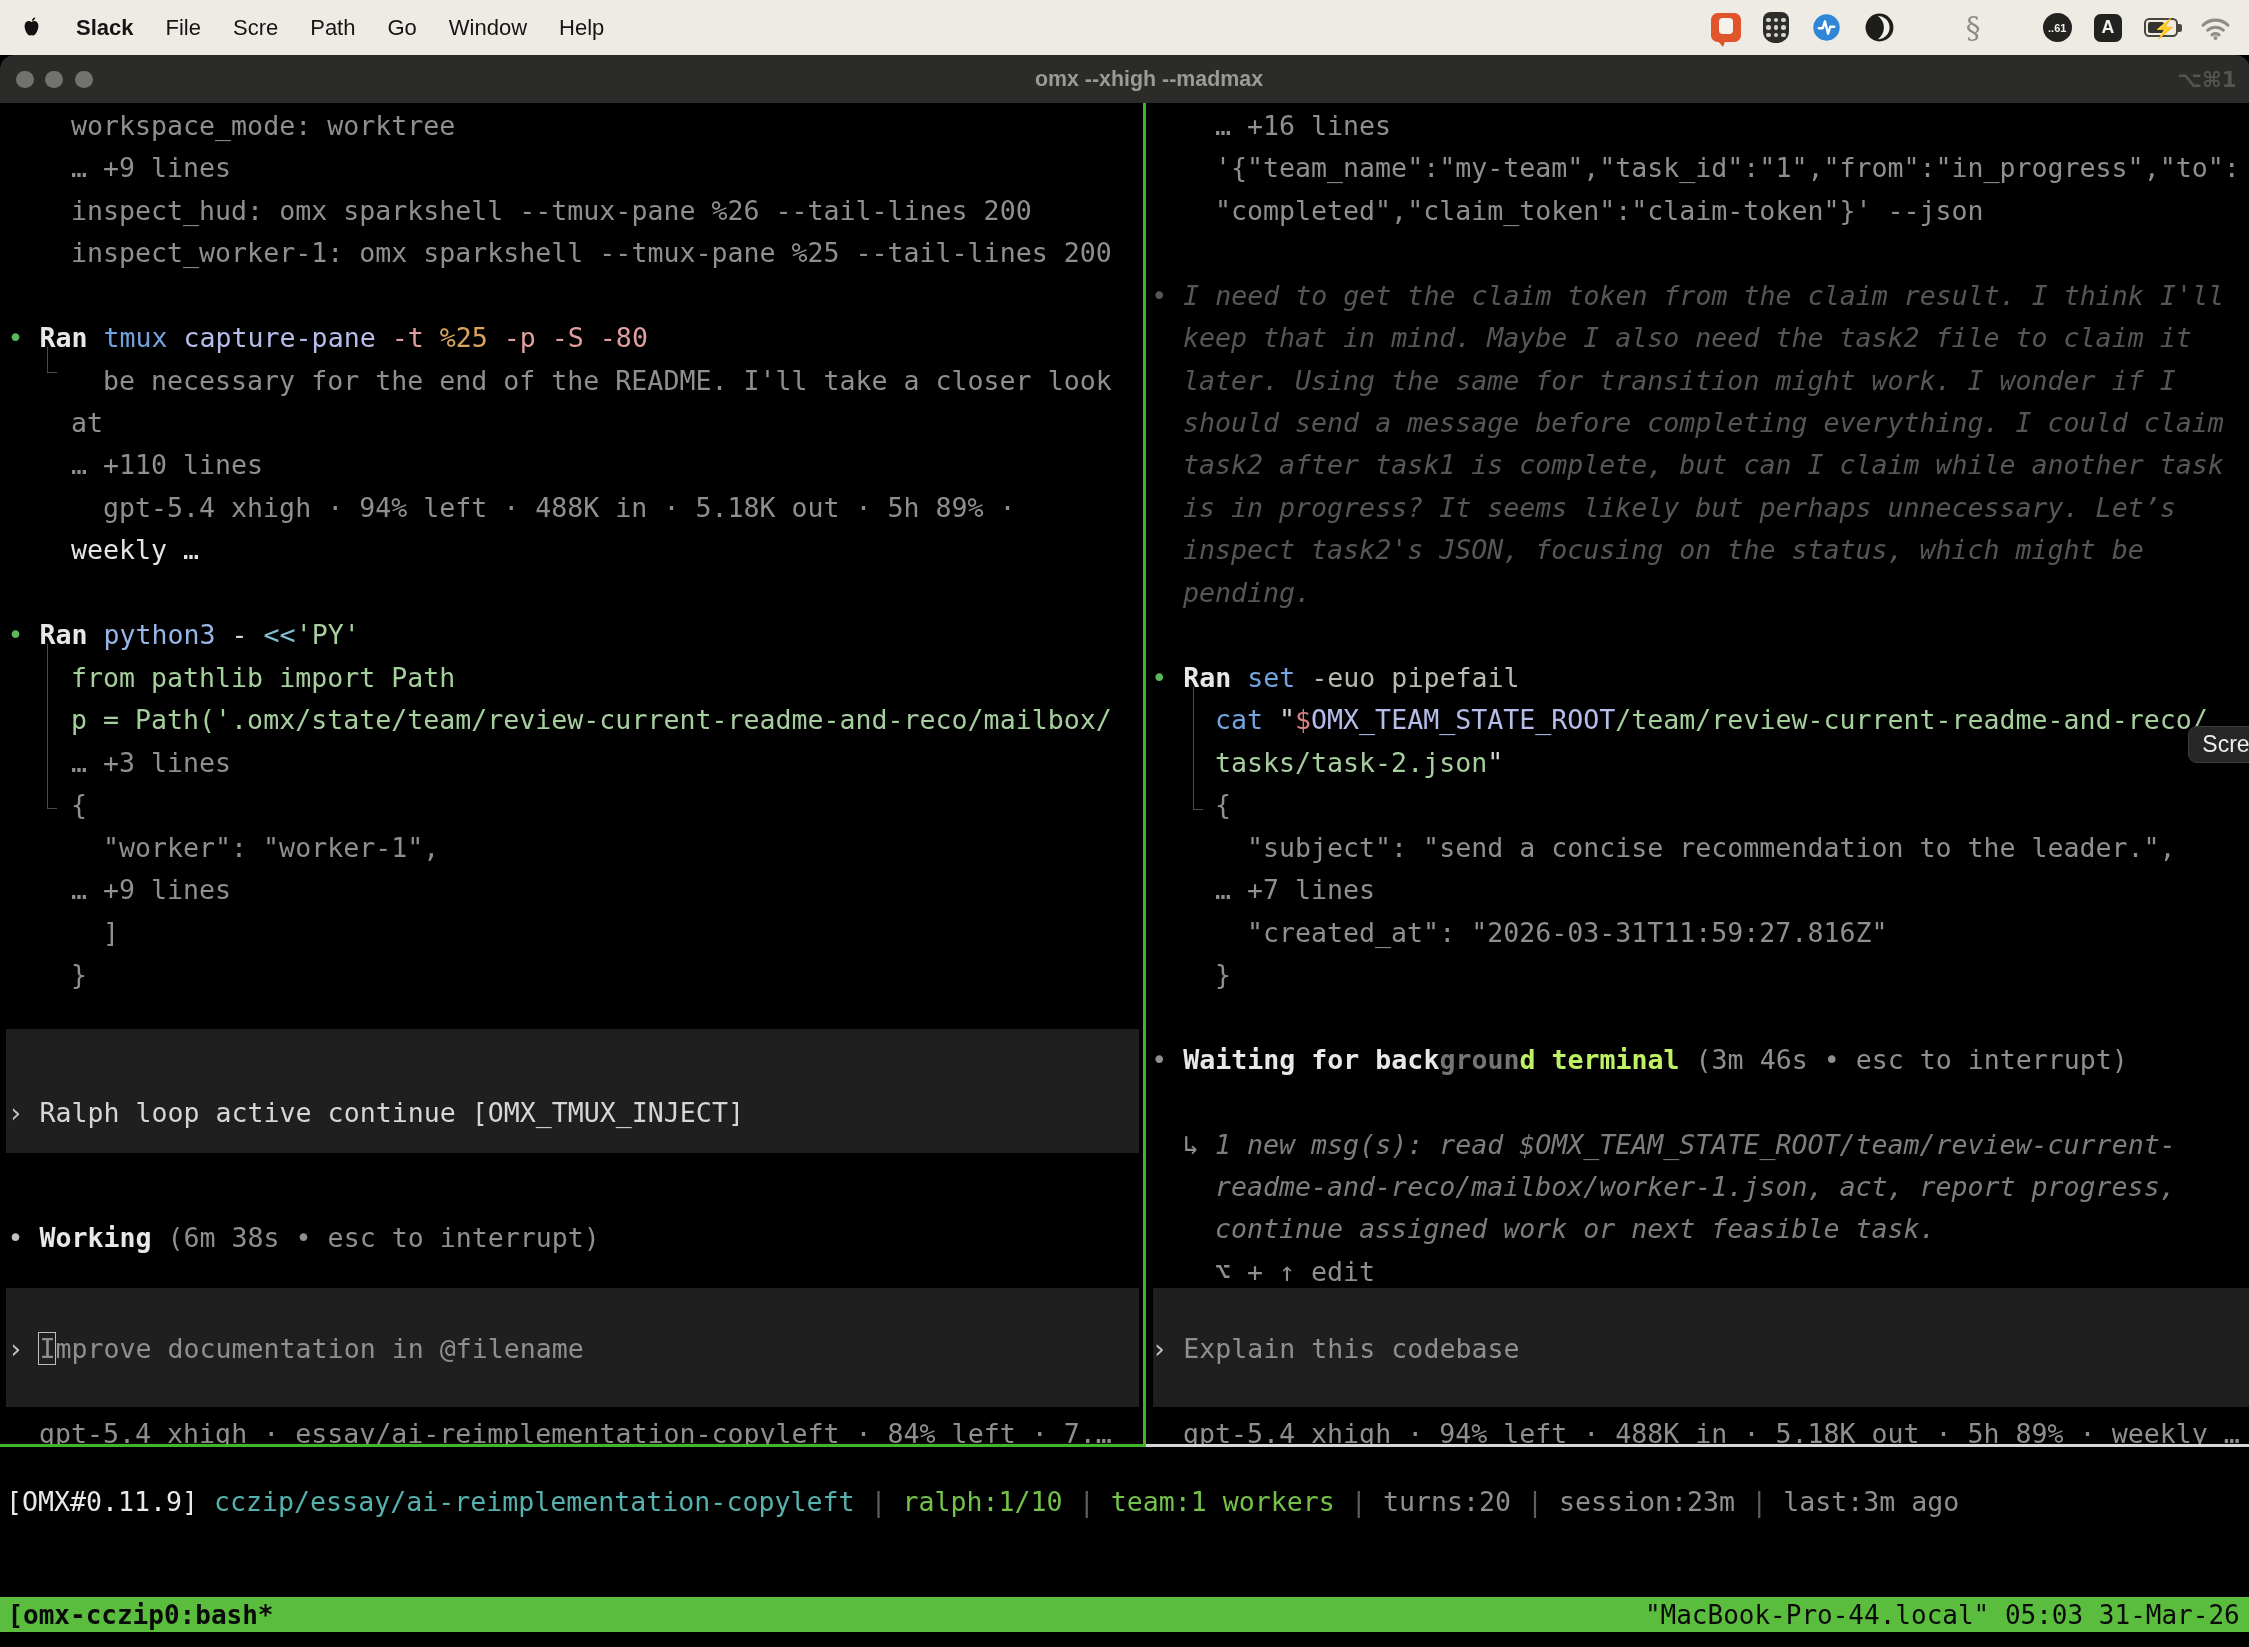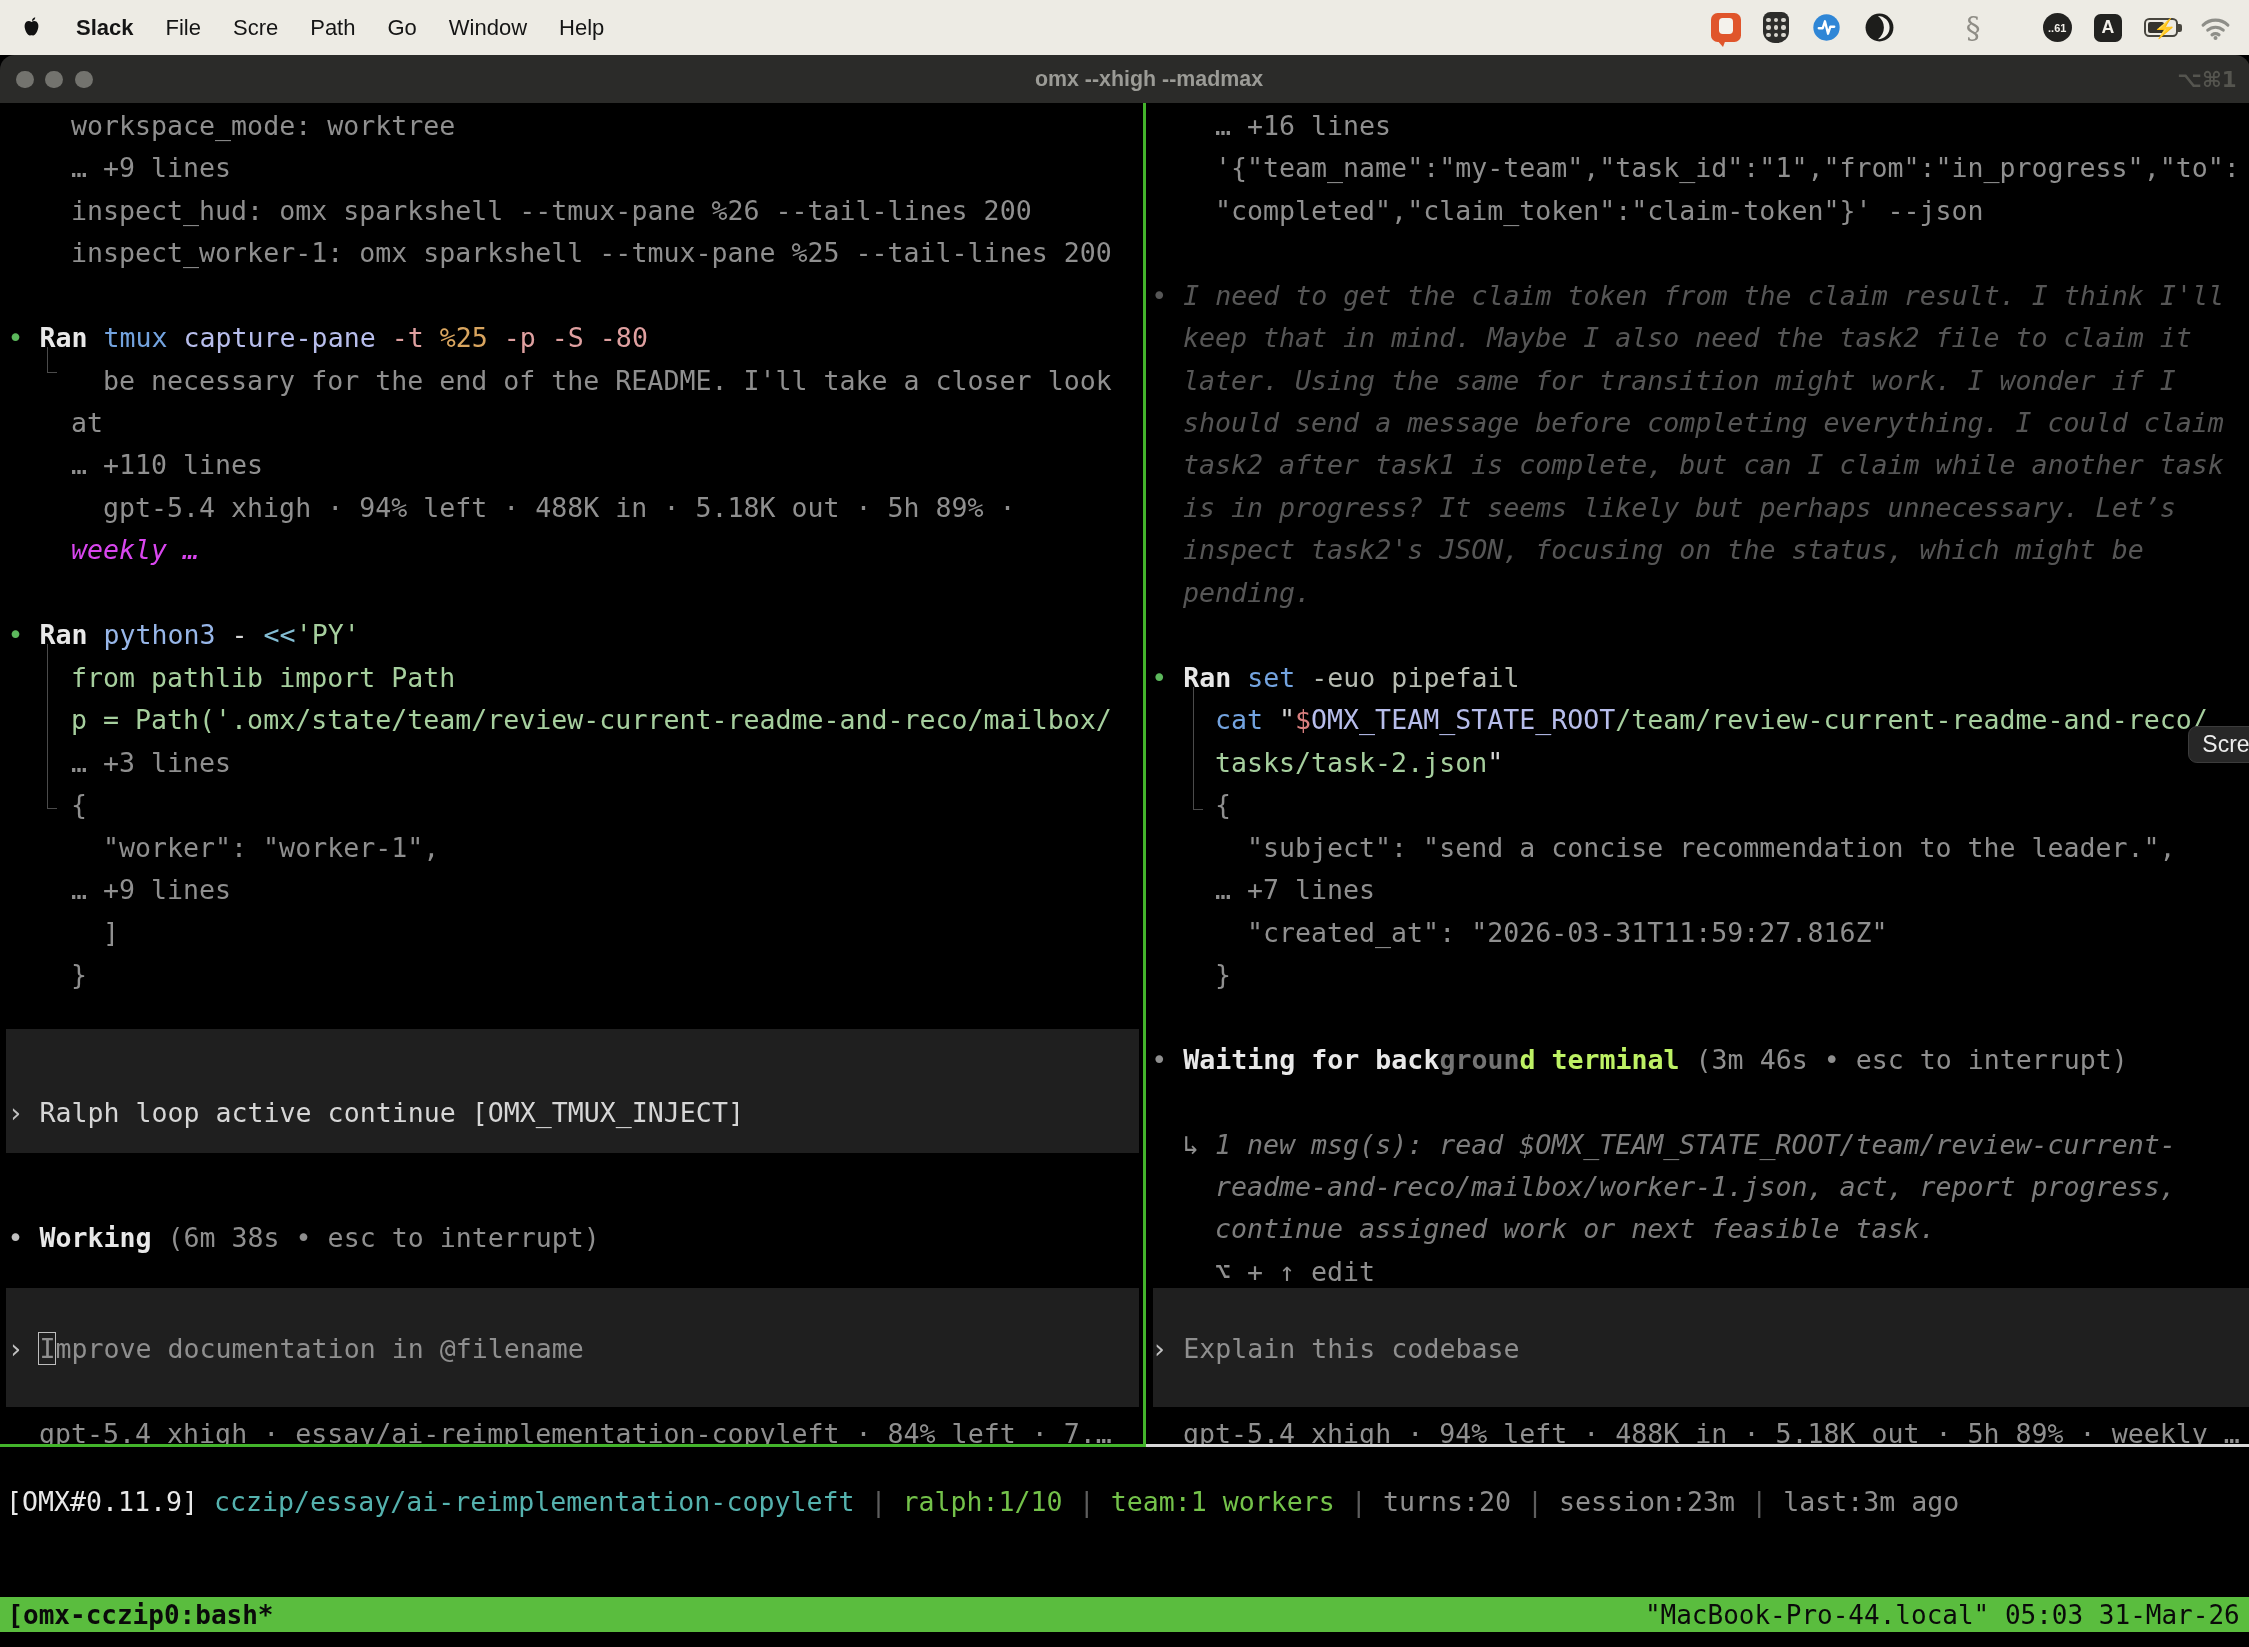--- a/index.html
+++ b/index.html
@@ -184,21 +184,21 @@
         <div class="conn" style="left: 47px; top: 541px; height: 165px;"></div>
         <div class="tl" style="top: 5.9px; left: 71px;"><span style="color: rgb(143, 143, 143);">workspace_mode: worktree</span></div>
         <div class="tl" style="top: 48px; left: 71px;"><span style="color: rgb(143, 143, 143);">… +9 lines</span></div>
         <div class="tl" style="top: 91px; left: 71px;"><span style="color: rgb(143, 143, 143);">inspect_hud: omx sparkshell --tmux-pane %26 --tail-lines 200</span></div>
         <div class="tl" style="top: 133px; left: 71px;"><span style="color: rgb(143, 143, 143);">inspect_worker-1: omx sparkshell --tmux-pane %25 --tail-lines 200</span></div>
         <div class="tl" style="top: 218px; left: 7.4px;"><span style="color: rgb(92, 184, 92);">• </span><span class="bd" style="color: rgb(232, 232, 232);">Ran </span><span style="color: rgb(115, 163, 223);">tmux </span><span style="color: rgb(183, 189, 235);">capture-pane </span><span style="color: rgb(223, 160, 160);">-t </span><span style="color: rgb(217, 165, 95);">%25 </span><span style="color: rgb(223, 160, 160);">-p </span><span style="color: rgb(223, 160, 160);">-S </span><span style="color: rgb(223, 160, 160);">-80</span></div>
         <div class="tl" style="top: 261px; left: 103px;"><span style="color: rgb(143, 143, 143);">be necessary for the end of the README. I'll take a closer look</span></div>
         <div class="tl" style="top: 303px; left: 71px;"><span style="color: rgb(143, 143, 143);">at</span></div>
         <div class="tl" style="top: 345px; left: 71px;"><span style="color: rgb(143, 143, 143);">… +110 lines</span></div>
         <div class="tl" style="top: 388px; left: 103px;"><span style="color: rgb(143, 143, 143);">gpt-5.4 xhigh · 94% left · 488K in · 5.18K out · 5h 89% ·</span></div>
-        <div class="tl" style="top: 430px; left: 71px;"><span style="color: #d946ef; font-style: italic;">weekly …</span></div>
+        <div class="tl" style="top: 430px; left: 71px;"><span style="color: #e5e5e5;">weekly …</span></div>
         <div class="tl" style="top: 515px; left: 7.4px;"><span style="color: rgb(92, 184, 92);">• </span><span class="bd" style="color: rgb(232, 232, 232);">Ran </span><span style="color: rgb(151, 182, 232);">python3 </span><span style="color: rgb(214, 214, 214);">- </span><span style="color: rgb(131, 189, 211);">&lt;&lt;</span><span style="color: rgb(166, 207, 158);">'PY'</span></div>
         <div class="tl" style="top: 558px; left: 71px;"><span style="color: rgb(166, 207, 158);">from pathlib import Path</span></div>
         <div class="tl" style="top: 600px; left: 71px;"><span style="color: rgb(166, 207, 158);">p = Path('.omx/state/team/review-current-readme-and-reco/mailbox/</span></div>
         <div class="tl" style="top: 643px; left: 71px;"><span style="color: rgb(143, 143, 143);">… +3 lines</span></div>
         <div class="tl" style="top: 685px; left: 71px;"><span style="color: rgb(143, 143, 143);">{</span></div>
         <div class="tl" style="top: 728px; left: 103px;"><span style="color: rgb(143, 143, 143);">"worker": "worker-1",</span></div>
         <div class="tl" style="top: 770px; left: 71px;"><span style="color: rgb(143, 143, 143);">… +9 lines</span></div>
         <div class="tl" style="top: 813px; left: 103px;"><span style="color: rgb(143, 143, 143);">]</span></div>
         <div class="tl" style="top: 855px; left: 71px;"><span style="color: rgb(143, 143, 143);">}</span></div>
         <div class="tl" style="top: 963px; left: 7.4px; margin-top: 30px;"><span style="color: rgb(192, 192, 192);">› </span><span style="color: rgb(214, 214, 214);">Ralph loop active continue [OMX_TMUX_INJECT]</span></div>

